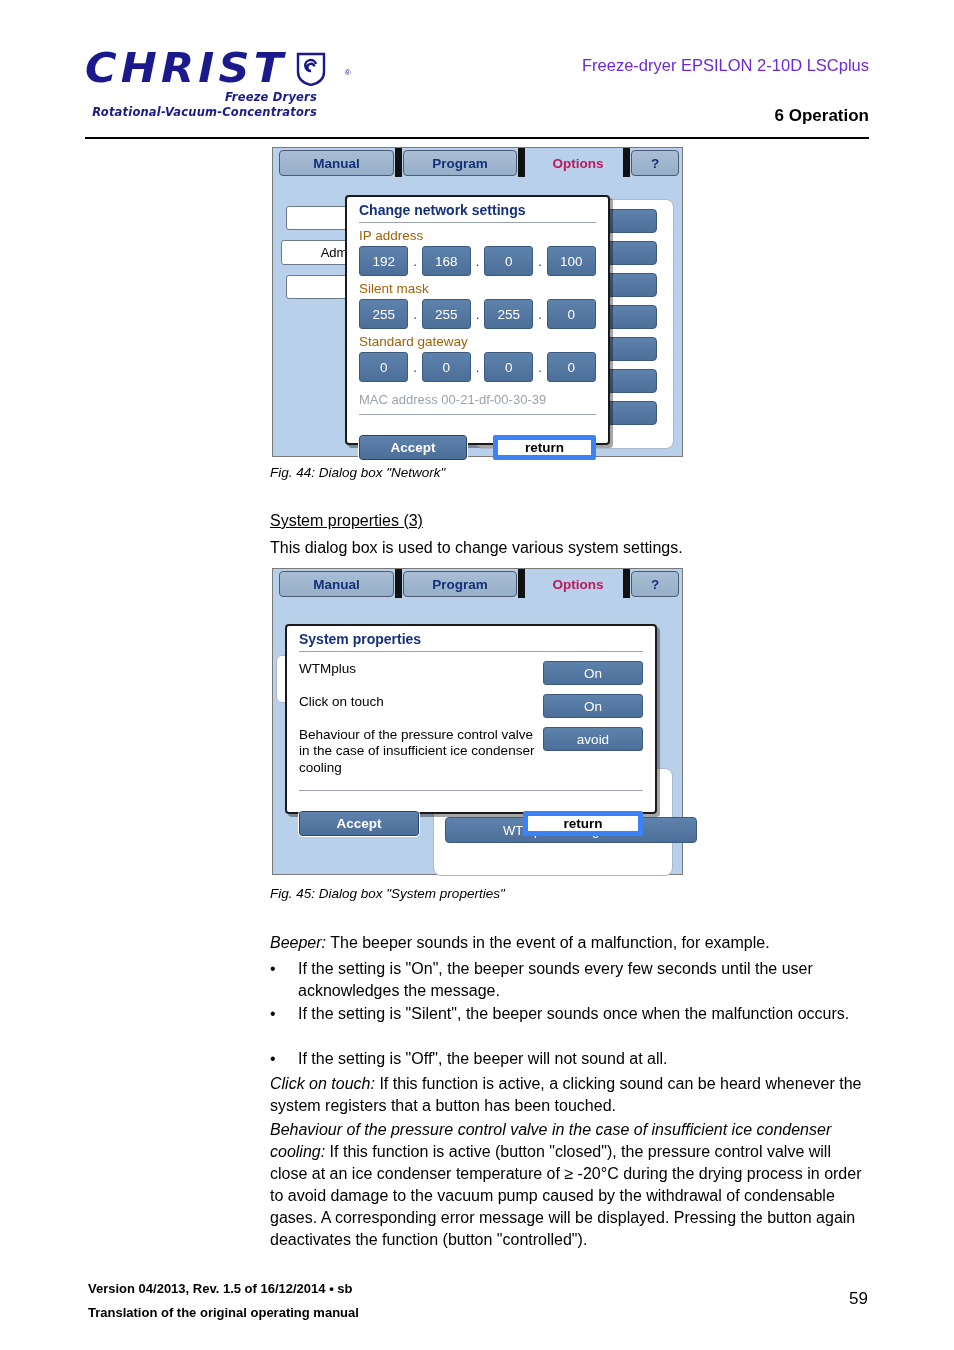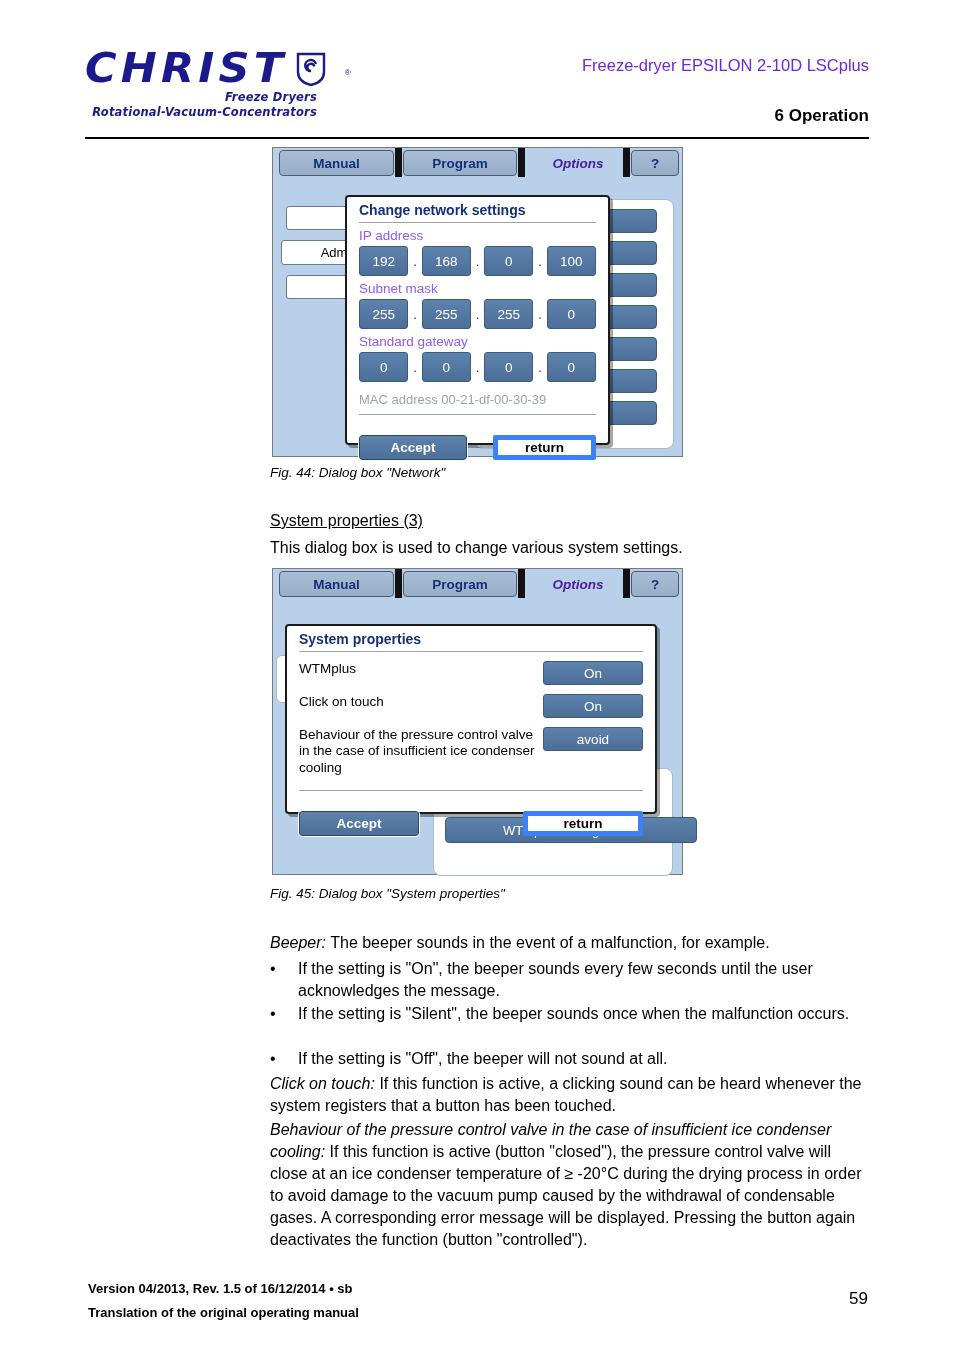--- a/index.html
+++ b/index.html
@@ -112,22 +112,21 @@
     font-weight: bold;
     display: flex;
     align-items: center;
     justify-content: center;
     background: linear-gradient(#a9bed4, #96aec8);
   }
   .tab.active {
     background: #b8d0ea;
     border: none;
     border-radius: 0;
-    color: #4c1d95;
-    font-style: italic;
+    color: #be185d;
   }
   .tab-sep {
     position: absolute;
     top: 0;
     width: 7px;
     height: 29px;
     background: #111;
   }
   .hmi-body {
     position: absolute;
@@ -180,21 +179,21 @@
   }
   .modal-title {
     color: #14307a;
     font-weight: bold;
     font-size: 14px;
     padding: 5px 0 4px 0;
     border-bottom: 1px solid #9aa3ad;
   }
   .field-label {
     font-size: 13.5px;
-    color: #8b5cf6;
+    color: #a16207;
     margin-top: 5px;
   }
   .octet-row {
     display: flex;
     align-items: center;
     margin-top: 3px;
   }
   .octet {
     width: 56px; height: 30px;
     background: linear-gradient(#5d82ab, #4c6f99);
@@ -393,21 +392,21 @@
       <div class="octet-row">
         <div class="octet">192</div>
         <span class="dot">.</span>
         <div class="octet">168</div>
         <span class="dot">.</span>
         <div class="octet">0</div>
         <span class="dot">.</span>
         <div class="octet">100</div>
       </div>
 
-      <div class="field-label">Subnet mask</div>
+      <div class="field-label">Silent mask</div>
       <div class="octet-row">
         <div class="octet">255</div>
         <span class="dot">.</span>
         <div class="octet">255</div>
         <span class="dot">.</span>
         <div class="octet">255</div>
         <span class="dot">.</span>
         <div class="octet">0</div>
       </div>
 

